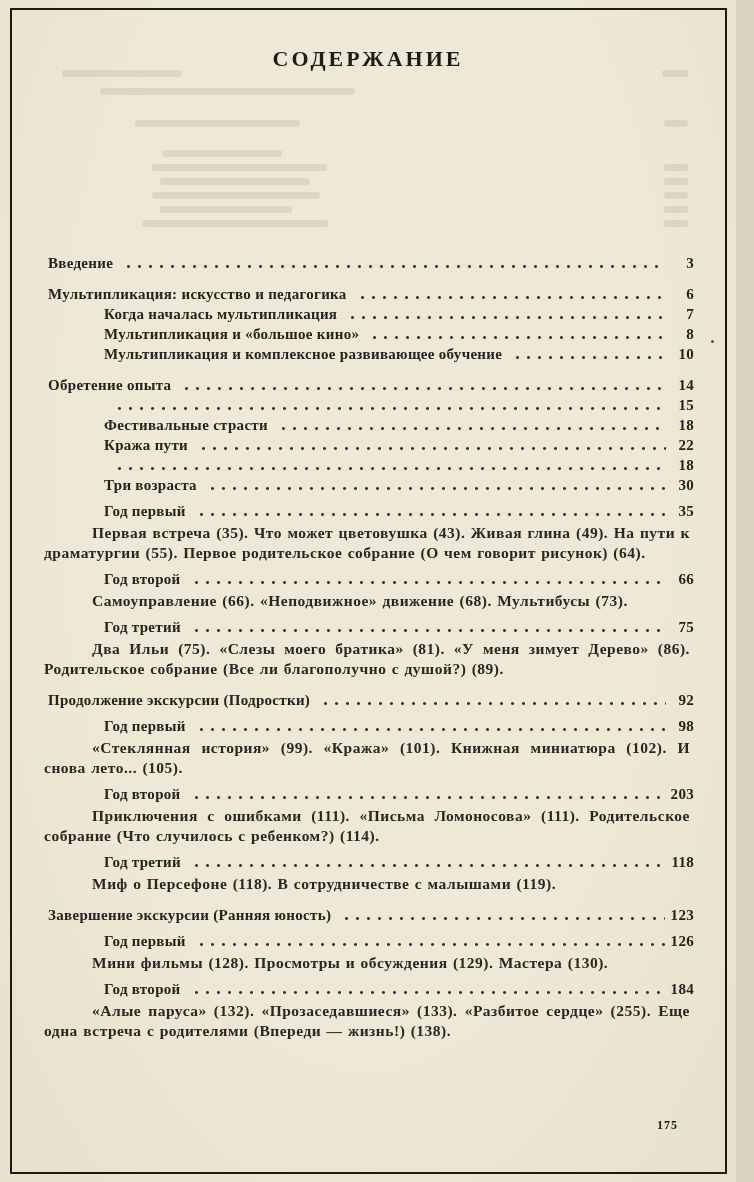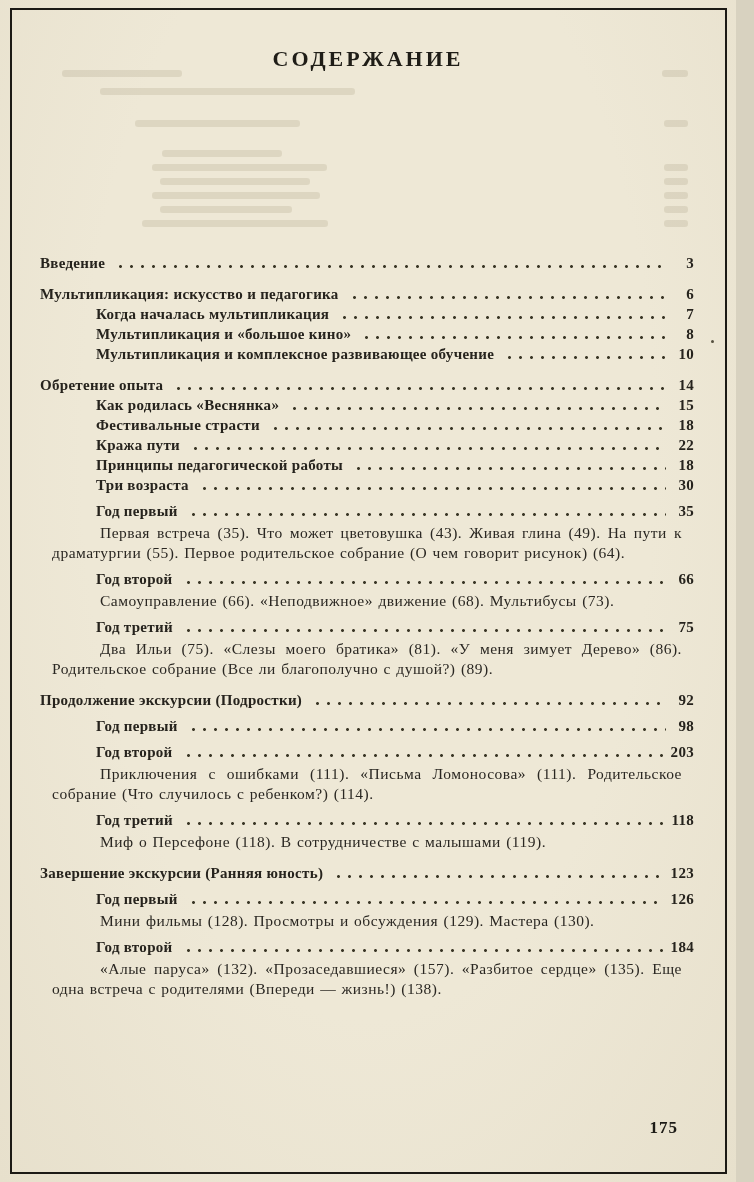--- a/index.html
+++ b/index.html
@@ -52,44 +52,44 @@
     font-size: 22px; font-weight: 700; letter-spacing: 3px;
     color: #1f1d17;
   }
   .toc {
     position: absolute; top: 253px; left: 40px; right: 42px;
     color: #26231d;
   }
   .row {
     display: flex; align-items: baseline;
     font-size: 15px; font-weight: 700; line-height: 20px;
-    letter-spacing: 0.3px; white-space: nowrap;
+    letter-spacing: 0.3px; white-space: nowrap; margin-left: 8px;
   }
   .row.chapter { margin-top: 11px; }
   .row.chapter:first-child { margin-top: 0; }
   .row.sub  { padding-left: 56px; }
   .row.year { padding-left: 56px; margin-top: 6px; align-items: flex-end; }
   .lbl { white-space: nowrap; }
   .leader {
     flex: 1 1 auto; min-width: 12px; height: 5px;
     align-self: flex-end; margin: 0 6px 4px 10px;
     background-image: radial-gradient(circle, #3a3626 1.25px, rgba(0,0,0,0) 1.6px);
     background-size: 11px 5px; background-repeat: repeat-x; background-position: 0 50%;
   }
   .pg { min-width: 22px; text-align: right; }
   .desc {
-    margin: 2px 12px 3px;
-    font-size: 15.5px; font-weight: 400; line-height: 20px;
+    margin: 2px 4px 3px;
+    font-size: 15.5px; font-weight: 700; line-height: 20px;
     letter-spacing: 0.5px; word-spacing: 1px;
     text-align: justify; text-indent: 48px;
     color: #2a2722;
   }
   .folio {
     position: absolute; top: 1118px; right: 58px;
-    font-size: 17px; font-weight: 700; color: #1d1b16; letter-spacing: 1px;
+    font-size: 12px; font-weight: 700; color: #1d1b16; letter-spacing: 1px;
   }
   .speck {
     position: absolute; top: 340px; right: 22px;
     width: 3px; height: 3px; border-radius: 50%;
     background: #55503f;
   }
 </style>
 </head>
 <body>
 
@@ -142,36 +142,34 @@
     <span class="lbl">Мультипликация и комплексное развивающее обучение</span>
     <span class="leader"></span>
     <span class="pg">10</span>
   </div>
       <div class="row chapter">
     <span class="lbl">Обретение опыта</span>
     <span class="leader"></span>
     <span class="pg">14</span>
   </div>
       <div class="row sub">
-    <span class="lbl">Как родилась «Веснянка»</span>
     <span class="leader"></span>
     <span class="pg">15</span>
   </div>
       <div class="row sub">
     <span class="lbl">Фестивальные страсти</span>
     <span class="leader"></span>
     <span class="pg">18</span>
   </div>
       <div class="row sub">
     <span class="lbl">Кража пути</span>
     <span class="leader"></span>
     <span class="pg">22</span>
   </div>
       <div class="row sub">
-    <span class="lbl">Принципы педагогической работы</span>
     <span class="leader"></span>
     <span class="pg">18</span>
   </div>
       <div class="row sub">
     <span class="lbl">Три возраста</span>
     <span class="leader"></span>
     <span class="pg">30</span>
   </div>
       <div class="row year">
     <span class="lbl">Год первый</span>
@@ -200,20 +198,23 @@
       <div class="row chapter">
     <span class="lbl">Продолжение экскурсии (Подростки)</span>
     <span class="leader"></span>
     <span class="pg">92</span>
   </div>
       <div class="row year">
     <span class="lbl">Год первый</span>
     <span class="leader"></span>
     <span class="pg">98</span>
   </div>
+      <p class="desc">
+    <span>«Стеклянная история» (99). «Кража» (101). Книжная миниатюра (102). И снова лето... (105).</span>
+  </p>
       <div class="row year">
     <span class="lbl">Год второй</span>
     <span class="leader"></span>
     <span class="pg">203</span>
   </div>
       <p class="desc">
     <span>Приключения с ошибками (111). «Письма Ломоносова» (111). Родительское собрание (Что случилось с ребенком?) (114).</span>
   </p>
       <div class="row year">
     <span class="lbl">Год третий</span>
@@ -235,20 +236,20 @@
   </div>
       <p class="desc">
     <span>Мини фильмы (128). Просмотры и обсуждения (129). Мастера (130).</span>
   </p>
       <div class="row year">
     <span class="lbl">Год второй</span>
     <span class="leader"></span>
     <span class="pg">184</span>
   </div>
       <p class="desc">
-    <span>«Алые паруса» (132). «Прозаседавшиеся» (157). «Разбитое сердце» (135). Еще одна встреча с родителями (Впереди — жизнь!) (138).</span>
+    <span>«Алые паруса» (132). «Прозаседавшиеся» (133). «Разбитое сердце» (255). Еще одна встреча с родителями (Впереди — жизнь!) (138).</span>
   </p>
     </div>
 
   <div class="speck"></div>
 
   <div class="folio">175</div>
 </div>
 
 </body></html>

